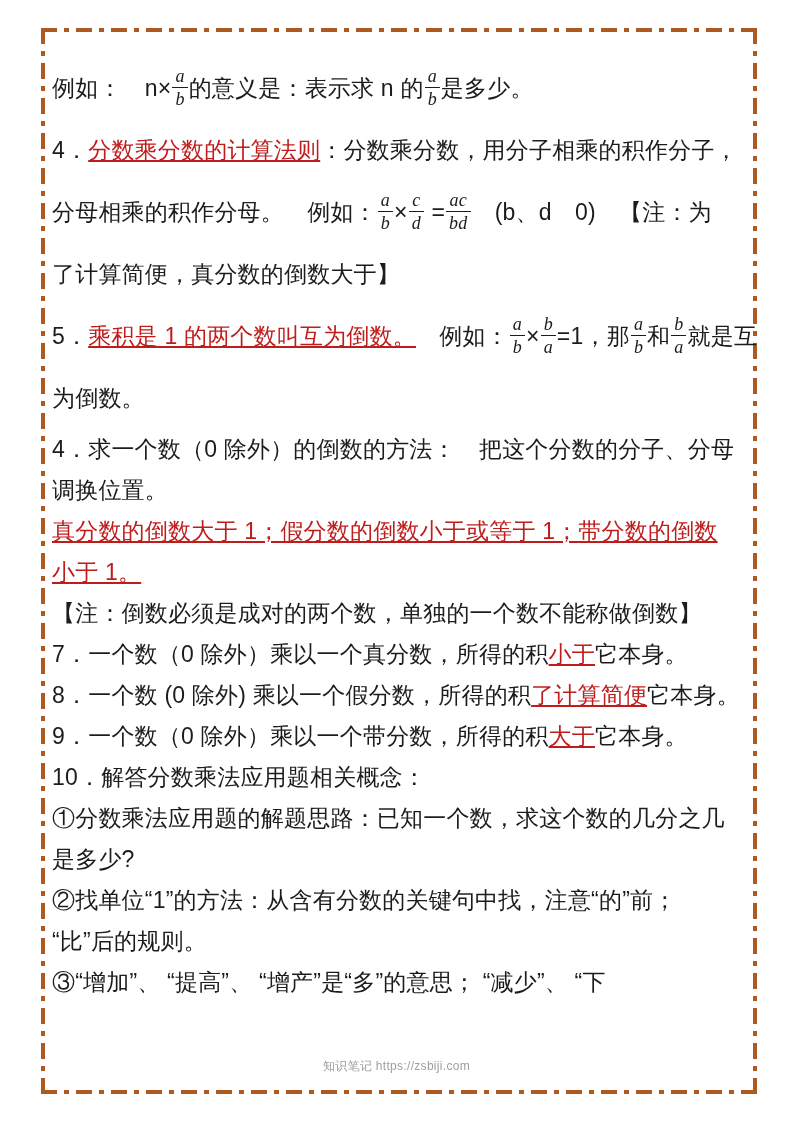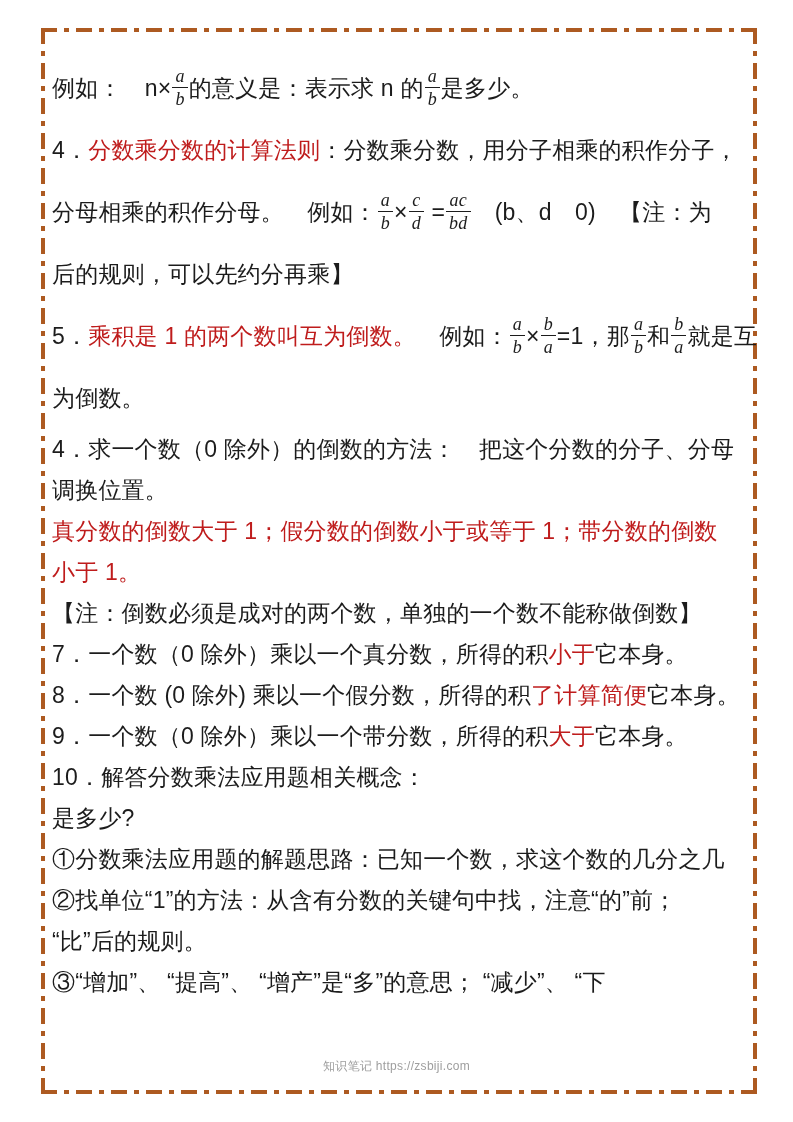--- a/index.html
+++ b/index.html
@@ -44,21 +44,21 @@
     height: 41px;
     line-height: 41px;
     font-size: 23px;
     white-space: nowrap;
     letter-spacing: 0.2px;
   }
   .line.tall {
     height: 62px;
     line-height: 62px;
   }
-  .red { color: var(--red); }
+  .red { color: var(--red); text-decoration: underline; }
 
   .frac {
     display: inline-block;
     vertical-align: middle;
     text-align: center;
     font-family: "Liberation Serif", serif;
     font-style: italic;
     font-size: 18px;
     line-height: 1;
     margin: 0 1px;
@@ -92,32 +92,32 @@
   <div class="edge h top"></div>
   <div class="edge h bottom"></div>
   <div class="edge v left"></div>
   <div class="edge v right"></div>
 </div>
 
 <div class="content">
     <div class="line tall"><span>例如：　n×</span><span class="frac"><span class="num">a</span><span class="den">b</span></span><span>的意义是：表示求 n 的</span><span class="frac"><span class="num">a</span><span class="den">b</span></span><span>是多少。</span></div>
     <div class="line tall"><span>4．</span><span class="red">分数乘分数的计算法则</span><span>：分数乘分数，用分子相乘的积作分子，</span></div>
     <div class="line tall"><span>分母相乘的积作分母。　例如：</span><span class="frac"><span class="num">a</span><span class="den">b</span></span><span>×</span><span class="frac"><span class="num">c</span><span class="den">d</span></span><span> =</span><span class="frac"><span class="num">ac</span><span class="den">bd</span></span><span>　(b、d　0)　【注：为</span></div>
-    <div class="line tall"><span>后的规则，可以先约分再乘】</span></div>
+    <div class="line tall"><span>了计算简便，真分数的倒数大于】</span></div>
     <div class="line tall"><span>5．</span><span class="red">乘积是 1 的两个数叫互为倒数。</span><span>　例如：</span><span class="frac"><span class="num">a</span><span class="den">b</span></span><span>×</span><span class="frac"><span class="num">b</span><span class="den">a</span></span><span>=1，那</span><span class="frac"><span class="num">a</span><span class="den">b</span></span><span>和</span><span class="frac"><span class="num">b</span><span class="den">a</span></span><span>就是互</span></div>
     <div class="line tall"><span>为倒数。</span></div>
     <div class="line"><span>4．求一个数（0 除外）的倒数的方法：　把这个分数的分子、分母</span></div>
     <div class="line"><span>调换位置。</span></div>
     <div class="line"><span class="red">真分数的倒数大于 1；假分数的倒数小于或等于 1；带分数的倒数</span></div>
     <div class="line"><span class="red">小于 1。</span></div>
     <div class="line"><span>【注：倒数必须是成对的两个数，单独的一个数不能称做倒数】</span></div>
     <div class="line"><span>7．一个数（0 除外）乘以一个真分数，所得的积</span><span class="red">小于</span><span>它本身。</span></div>
     <div class="line"><span>8．一个数 (0 除外) 乘以一个假分数，所得的积</span><span class="red">了计算简便</span><span>它本身。</span></div>
     <div class="line"><span>9．一个数（0 除外）乘以一个带分数，所得的积</span><span class="red">大于</span><span>它本身。</span></div>
     <div class="line"><span>10．解答分数乘法应用题相关概念：</span></div>
+    <div class="line"><span>①分数乘法应用题的解题思路：已知一个数，求这个数的几分之几</span></div>
     <div class="line"><span>是多少?</span></div>
-    <div class="line"><span>①分数乘法应用题的解题思路：已知一个数，求这个数的几分之几</span></div>
     <div class="line"><span>②找单位“1”的方法：从含有分数的关键句中找，注意“的”前；</span></div>
     <div class="line"><span>“比”后的规则。</span></div>
     <div class="line"><span>③“增加”、 “提高”、 “增产”是“多”的意思； “减少”、 “下</span></div>
   </div>
 
 <div class="footer">知识笔记 https://zsbiji.com</div>
 
 </body></html>

